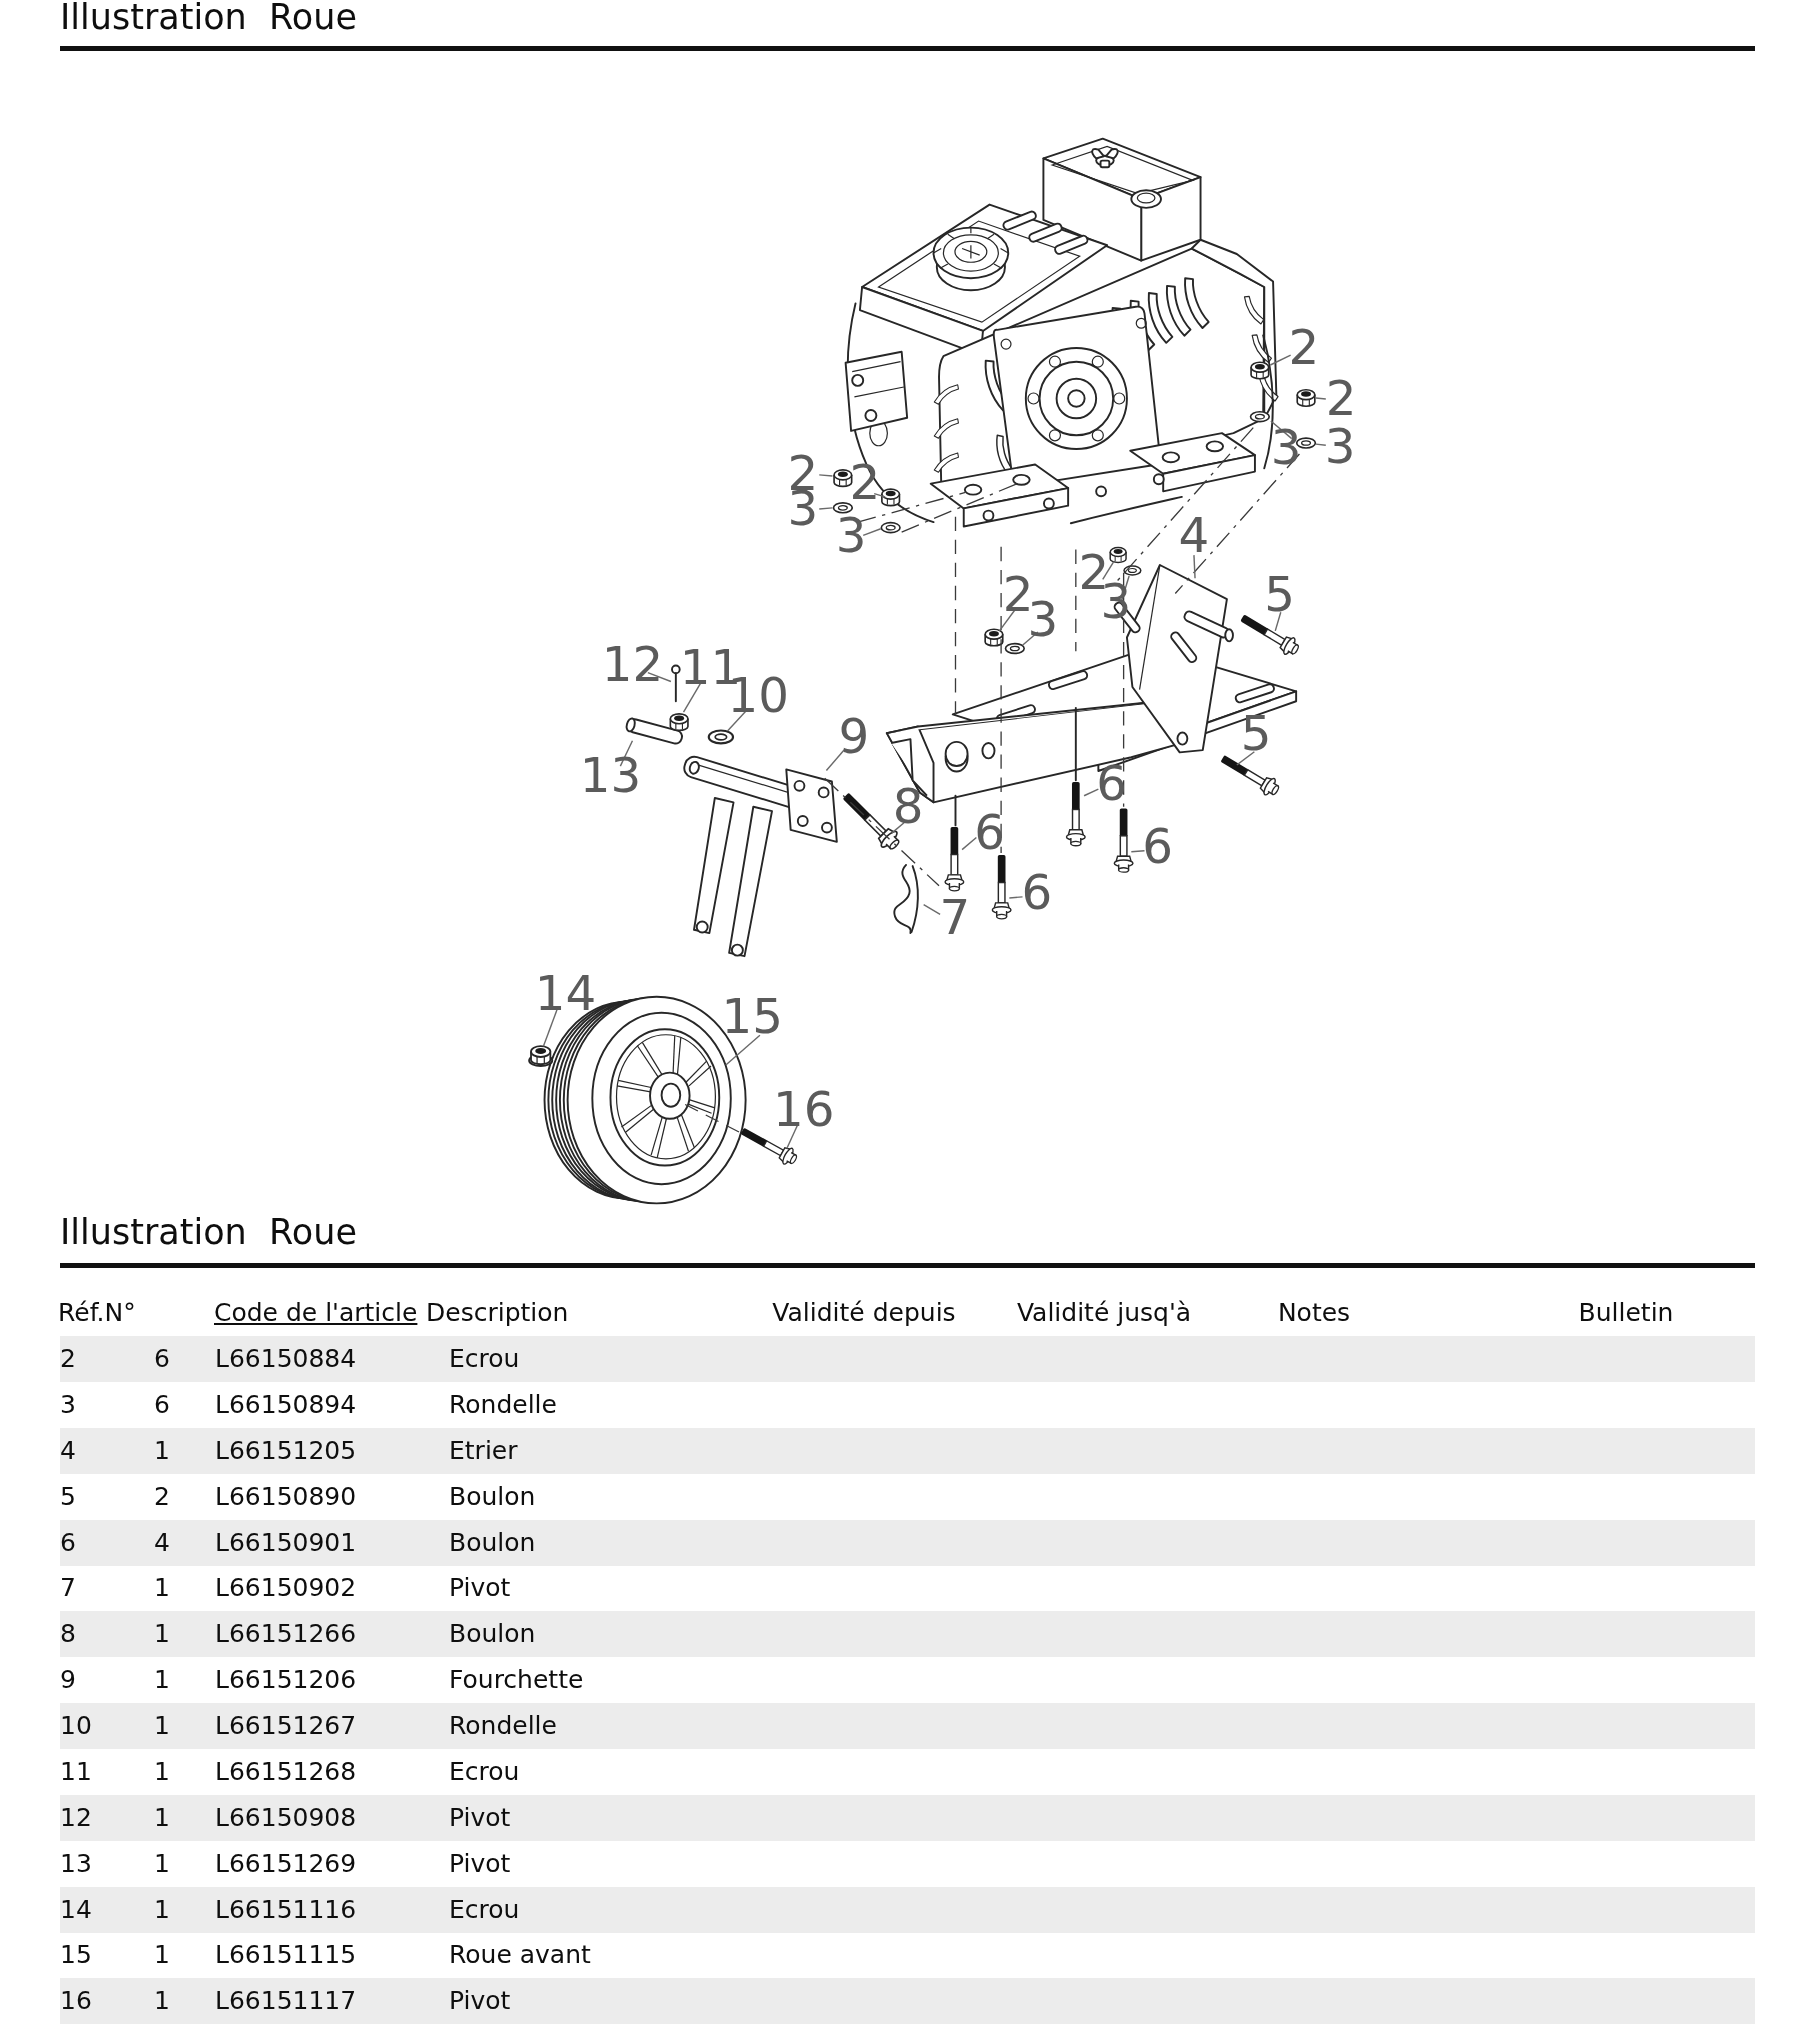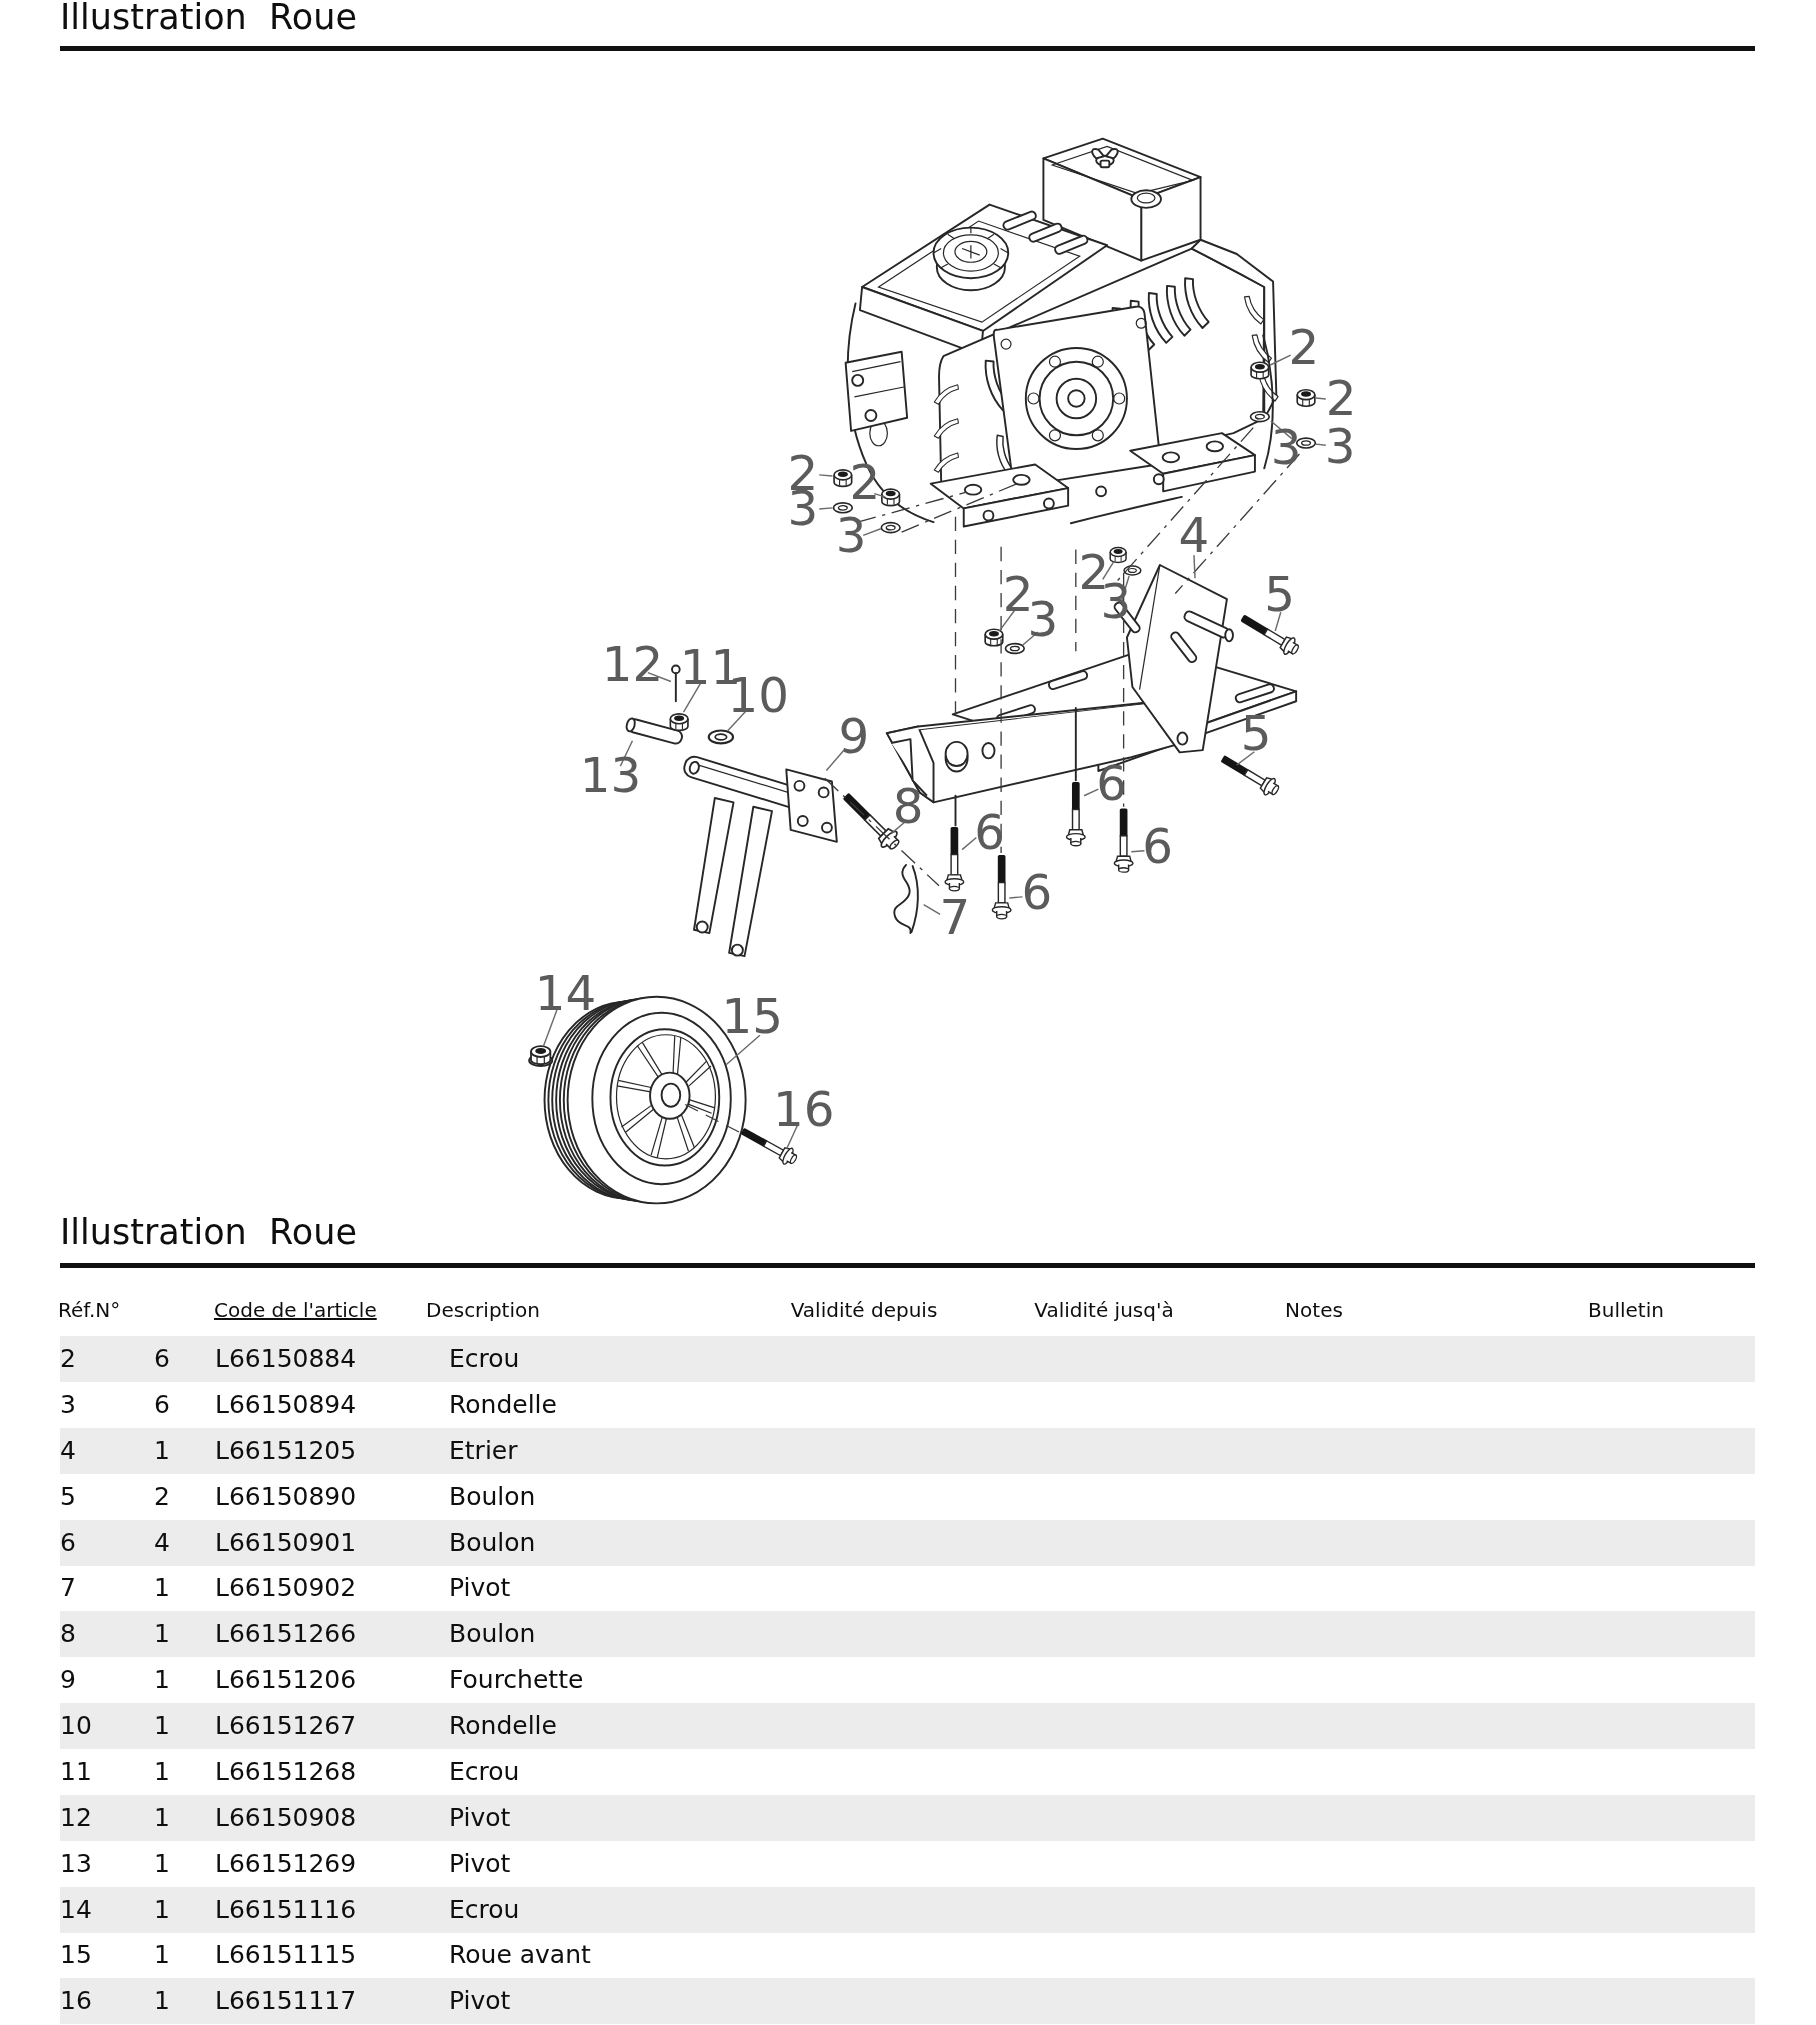--- a/index.html
+++ b/index.html
@@ -5,21 +5,21 @@
   html,body{margin:0;padding:0;background:#ffffff;}
   body{width:1816px;height:2025px;position:relative;overflow:hidden;
        font-family:"DejaVu Sans",sans-serif;color:#121212;}
   .page-title{position:absolute;left:60px;font-size:35px;font-weight:400;
        letter-spacing:0px;white-space:pre;margin:0;color:#0e0e0e;}
   #title-top{top:-3.3px;}
   #title-section{top:1212px;}
   .rule{position:absolute;left:60px;width:1695px;height:5px;background:#111;}
   #rule-top{top:46px;}
   #rule-section{top:1263px;}
-  .thead{position:absolute;top:1298px;left:0;width:1736px;height:38px;font-size:20px;}
+  .thead{position:absolute;top:1298px;left:0;width:1736px;height:38px;font-size:25px;}
   .thead span{position:absolute;white-space:pre;color:#0e0e0e;}
   .h-left-ref{left:58px;}
   .h-left-qty{left:163px;margin-top:36px;}
   .h-left-code{left:214px;text-decoration:underline;}
   .h-left-desc{left:426px;text-align:center;}
   .h-center{transform:translateX(-50%);}
   .h-c-from{left:864px;}
   .h-c-to{left:1104px;}
   .h-c-notes{left:1314px;text-align:right;}
   .h-c-bul{left:1626px;}

